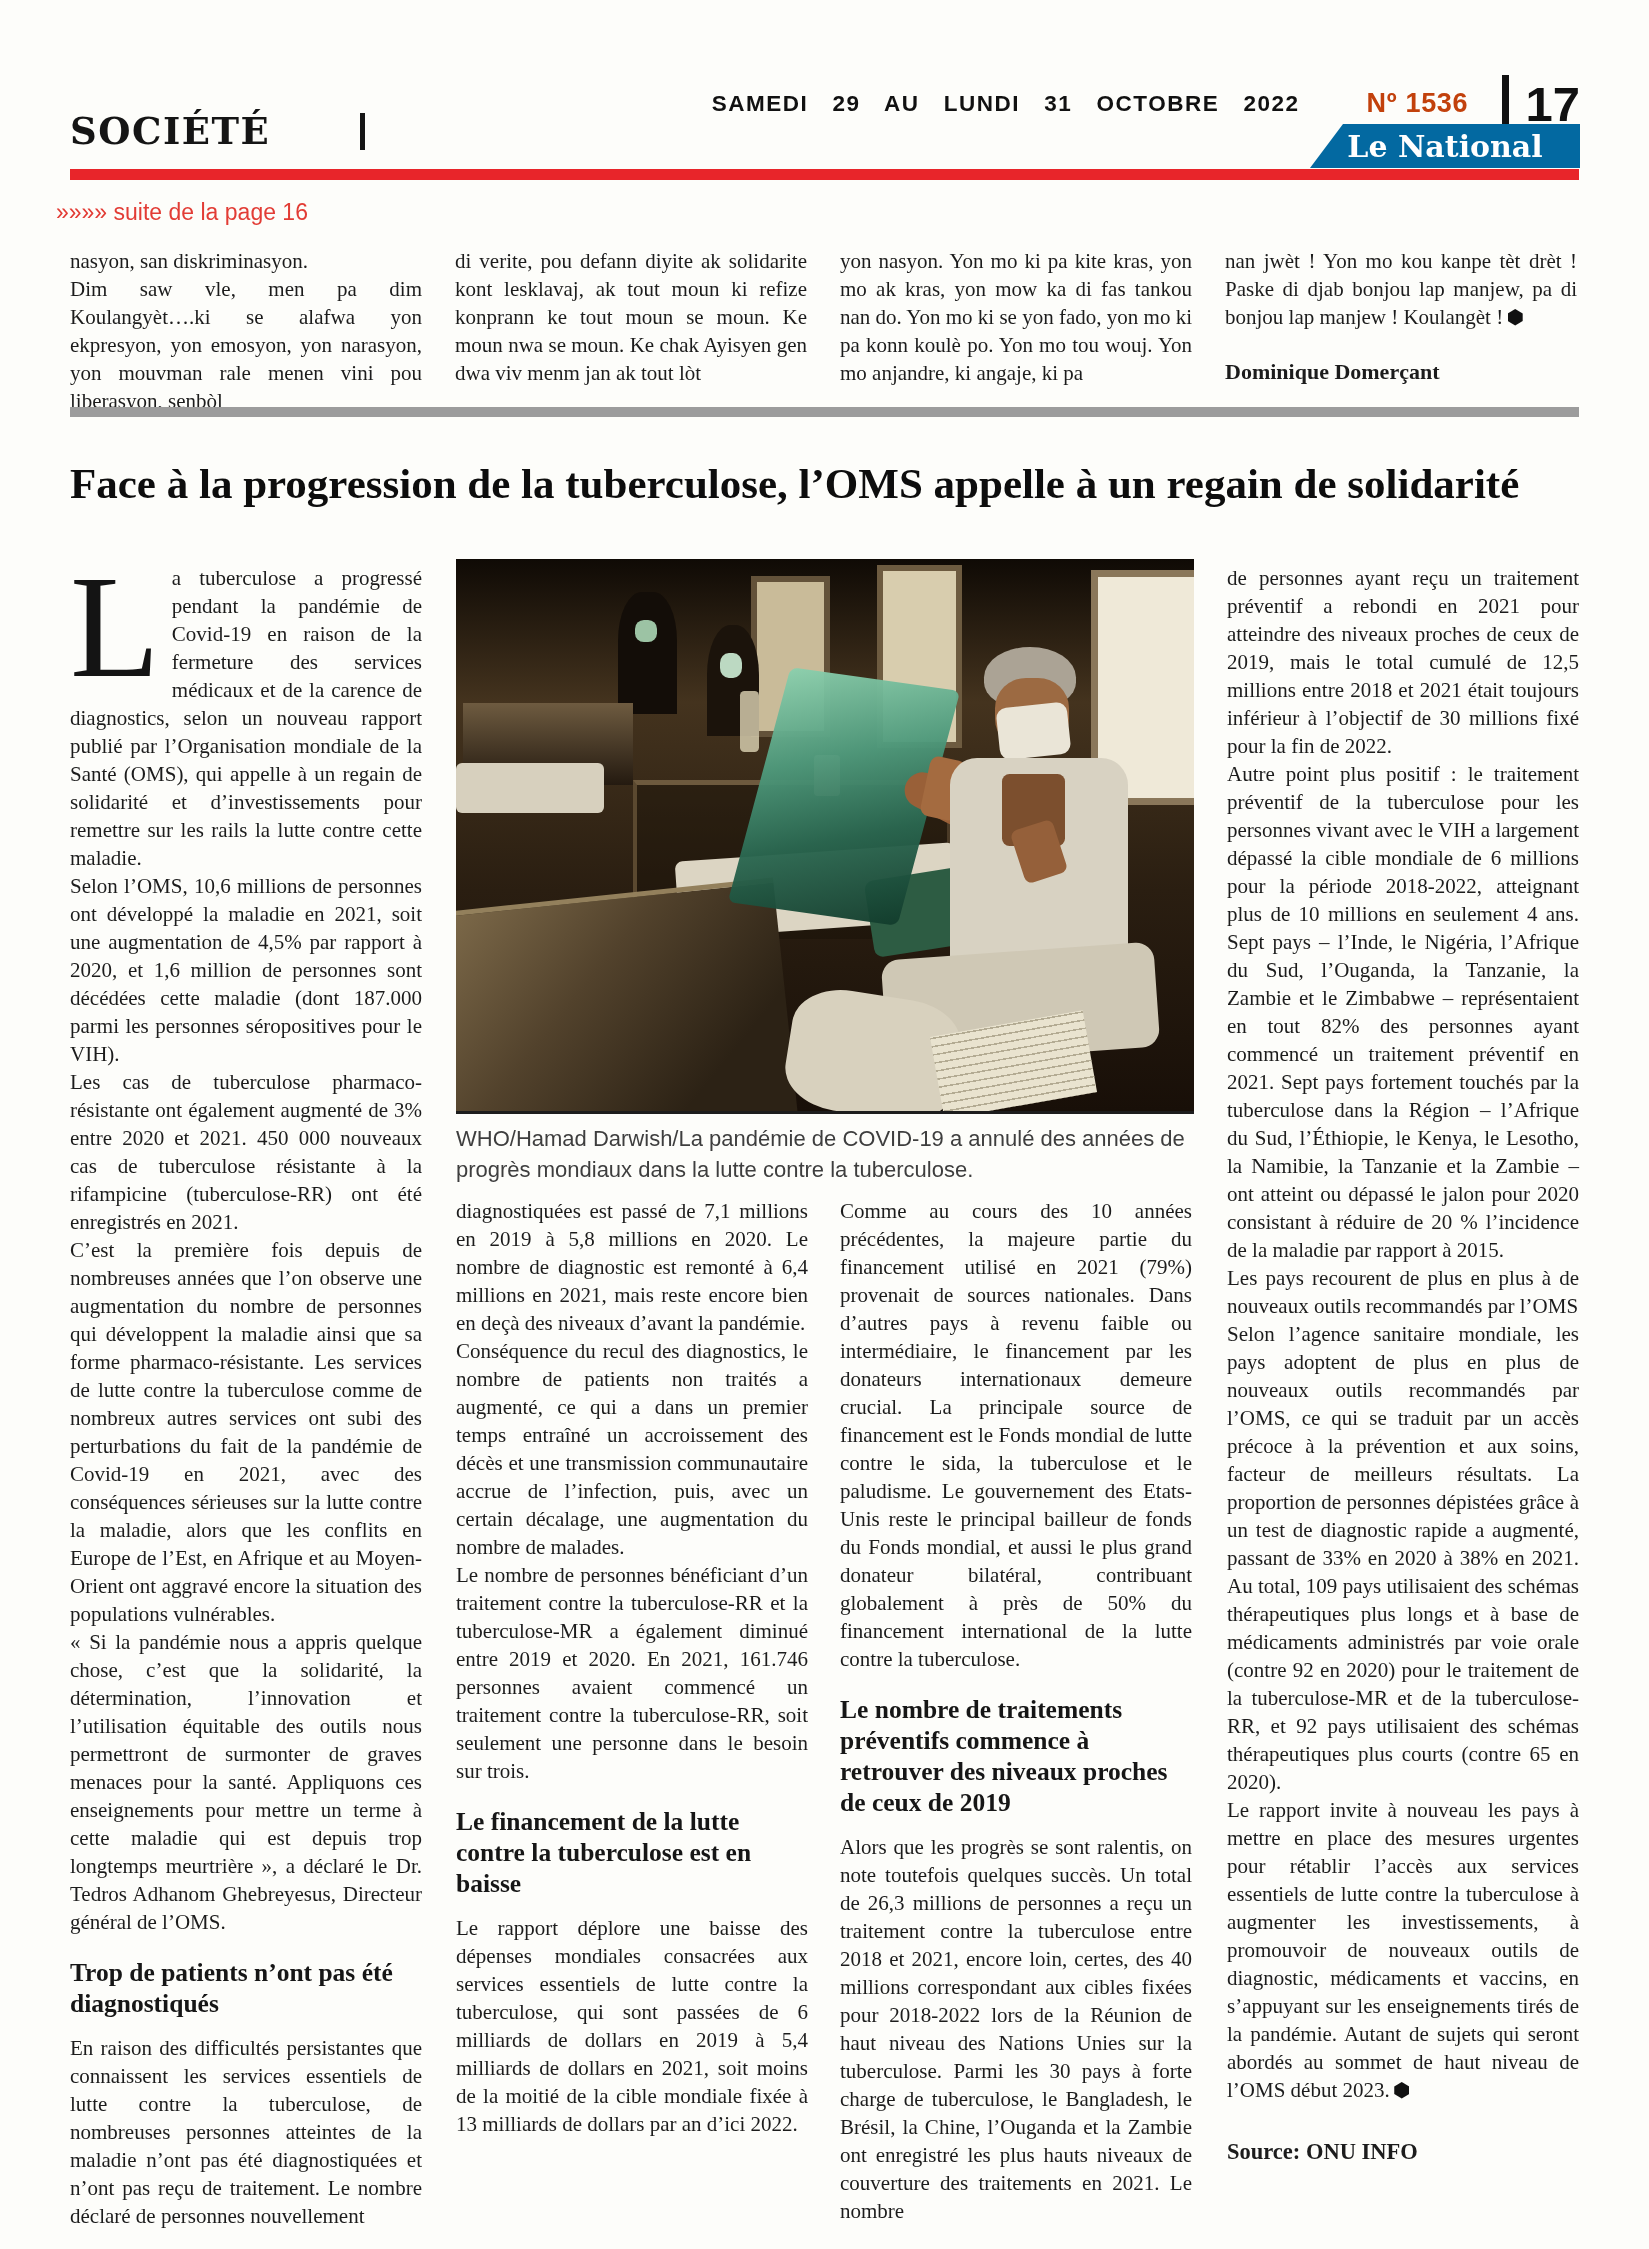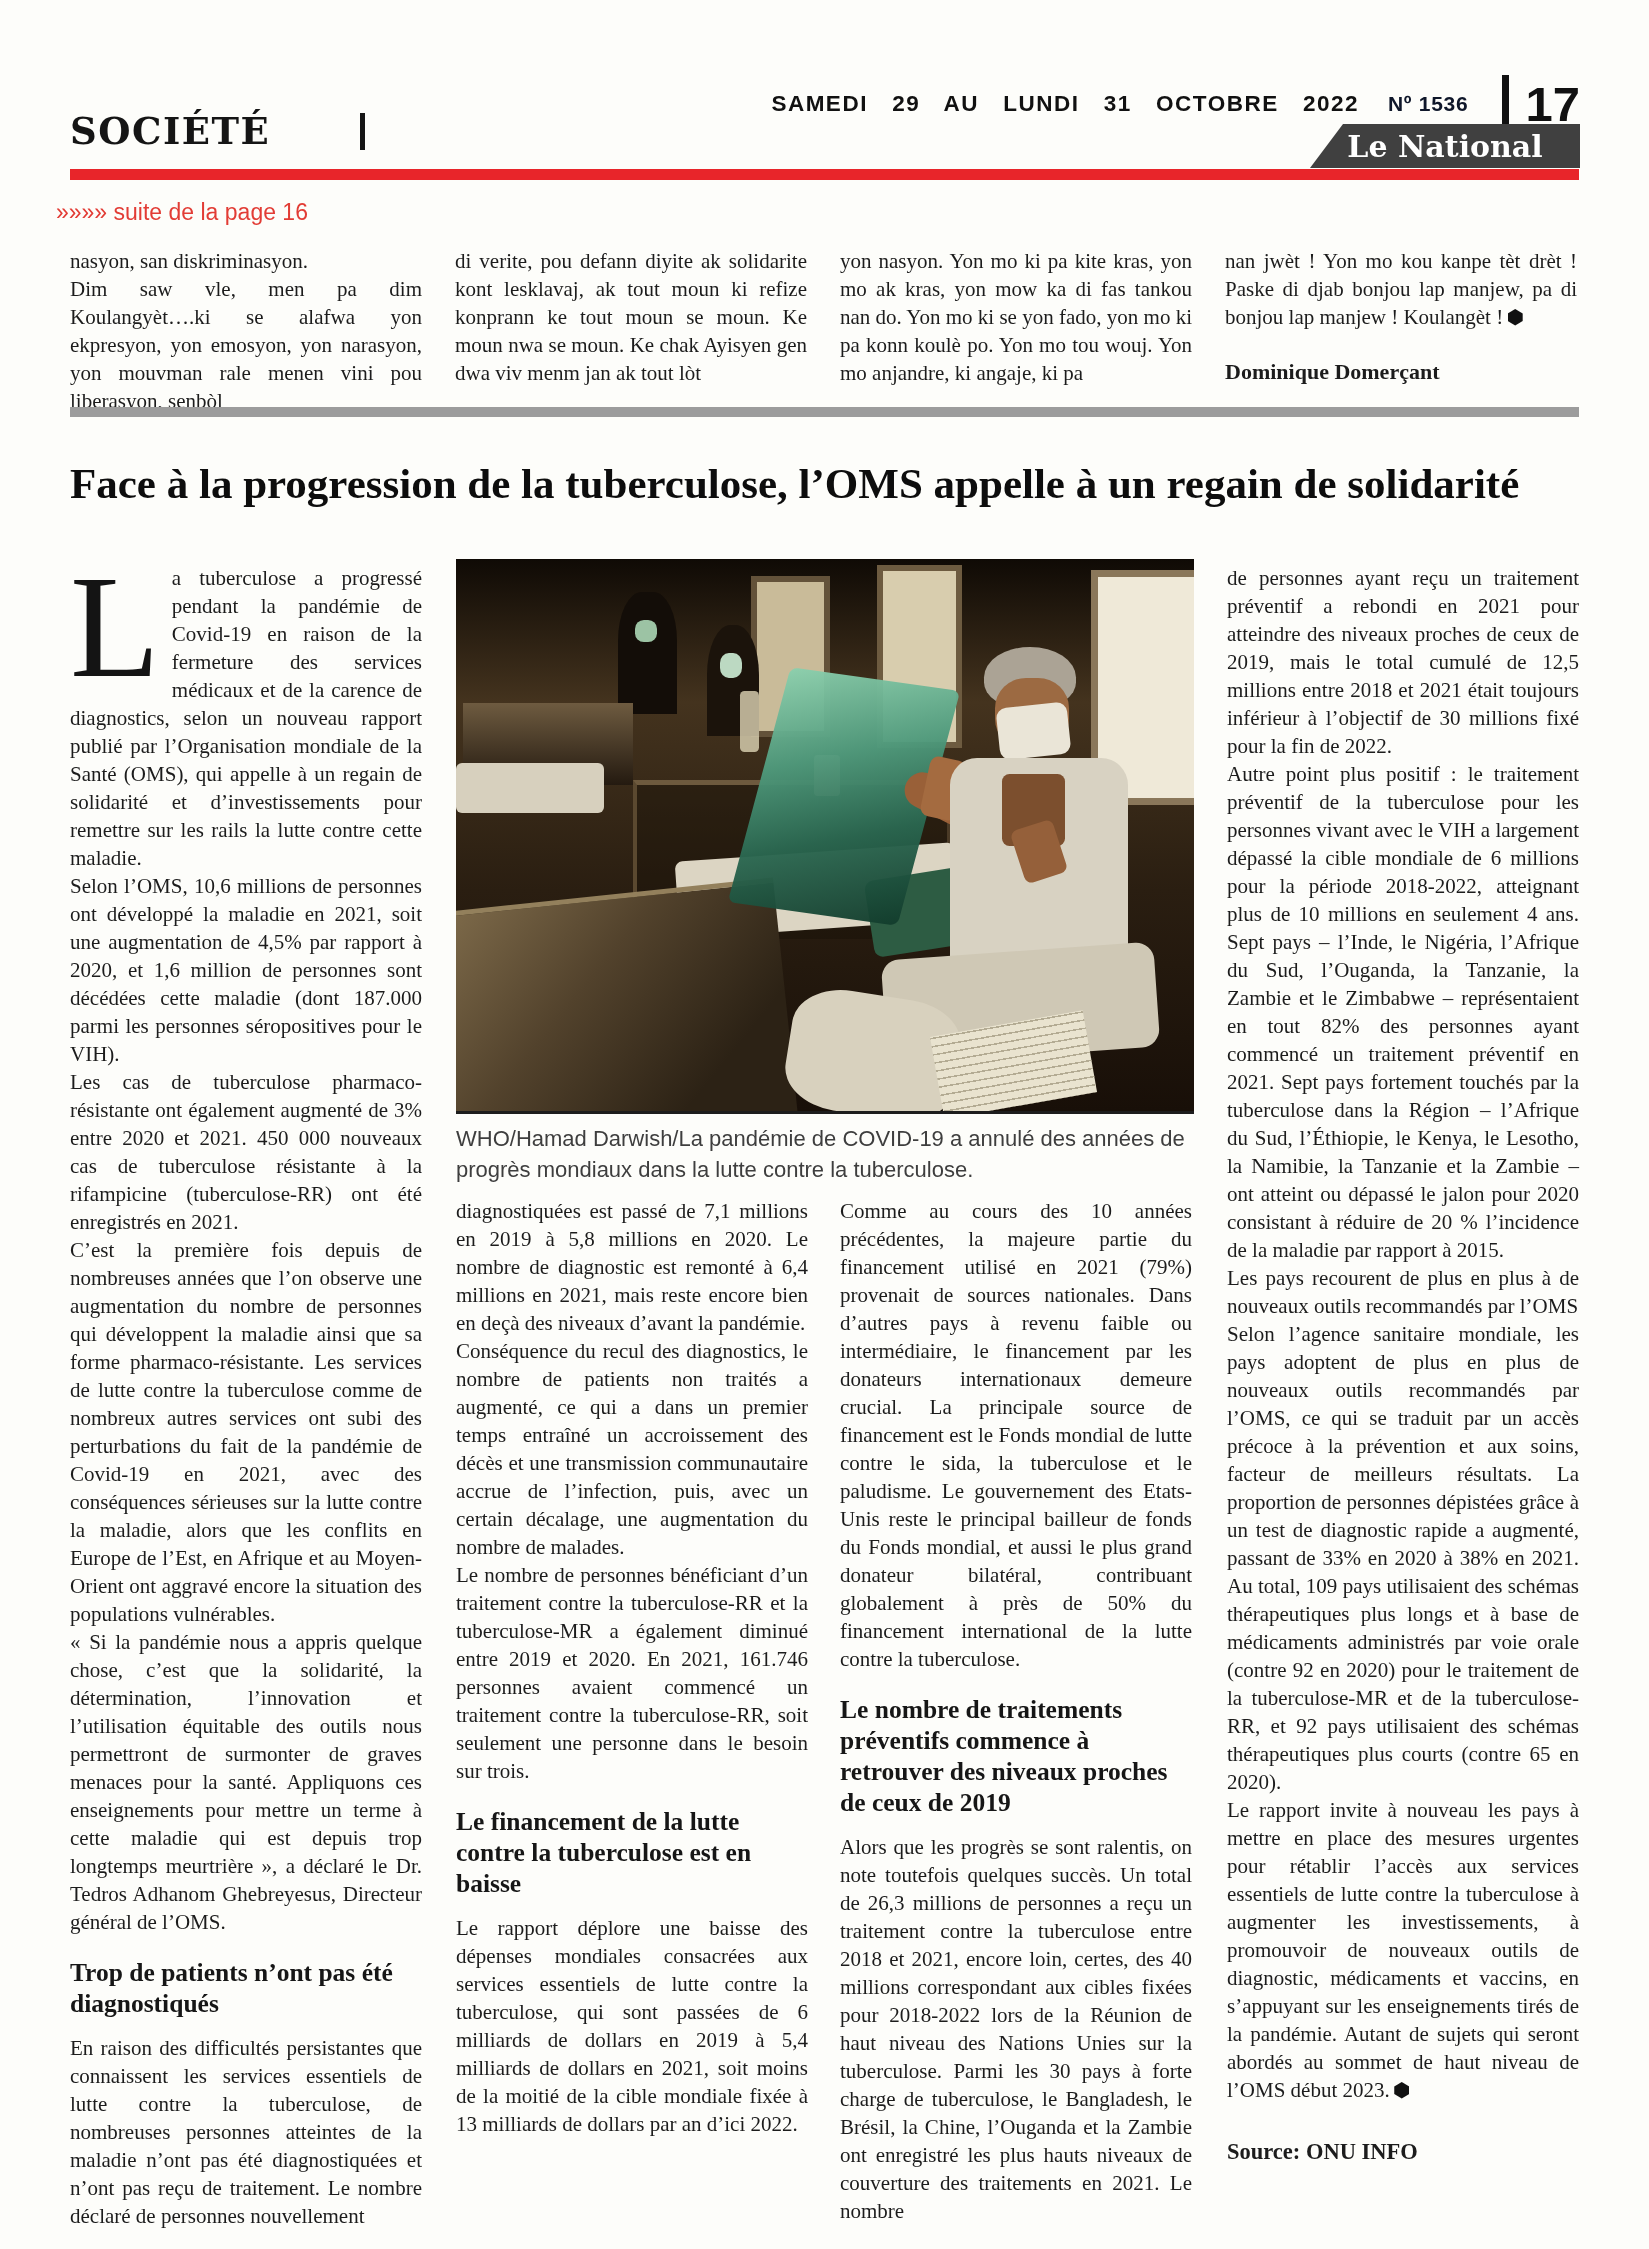--- a/index.html
+++ b/index.html
@@ -3,31 +3,31 @@
 <meta charset="utf-8">
 <style>
   html,body{margin:0;padding:0;background:#e9e9e6;}
   .page{position:relative;width:1650px;height:2250px;background:#fdfdfa;overflow:hidden;
         font-family:"Liberation Serif",serif;color:#1c1c1c;}
 
   
   .dateline{position:absolute;top:75px;right:70px;display:flex;align-items:center;}
   .date-text{font-family:"Liberation Sans",sans-serif;font-weight:700;font-size:22.5px;
              letter-spacing:1.5px;word-spacing:16.5px;color:#111;}
-  .issue-text{font-family:"Liberation Sans",sans-serif;font-weight:700;font-size:21px;
-              letter-spacing:0.7px;margin-left:29px;color:#0f172a;}
+  .issue-text{font-family:"Liberation Sans",sans-serif;font-weight:700;font-size:27px;
+              letter-spacing:0.7px;margin-left:67px;color:#c2410c;}
   .pg-bar{width:6.7px;height:57px;background:#111;margin:0 16.5px 0 34px;}
   .pg-num{font-family:"Liberation Sans",sans-serif;font-weight:700;font-size:49px;color:#111;}
 
   .section-row{position:absolute;top:109px;left:70px;display:flex;align-items:center;}
   .section-label{font-family:"DejaVu Serif",serif;font-weight:700;font-size:37px;
                  letter-spacing:1.5px;color:#151515;}
   .section-pipe{width:5.2px;height:37px;background:#151515;margin-left:90px;}
 
-  .masthead{position:absolute;top:124px;right:70px;width:270px;height:44px;background:#404040;
+  .masthead{position:absolute;top:124px;right:70px;width:270px;height:44px;background:#0369a1;
             clip-path:polygon(33px 0,100% 0,100% 100%,0 100%);display:flex;align-items:center;
             justify-content:center;}
   .masthead span{font-family:"DejaVu Serif",serif;font-weight:700;font-size:30px;color:#fff;}
   .red-bar{position:absolute;top:169px;left:70px;width:1509px;height:11.2px;background:#e8252a;}
 
   .suite{position:absolute;top:199px;left:56px;font-family:"Liberation Sans",sans-serif;
          font-size:23px;color:#e23c35;}
 
   
   .cont-cols{position:absolute;top:247px;left:70px;width:1509px;display:flex;gap:33px;}

